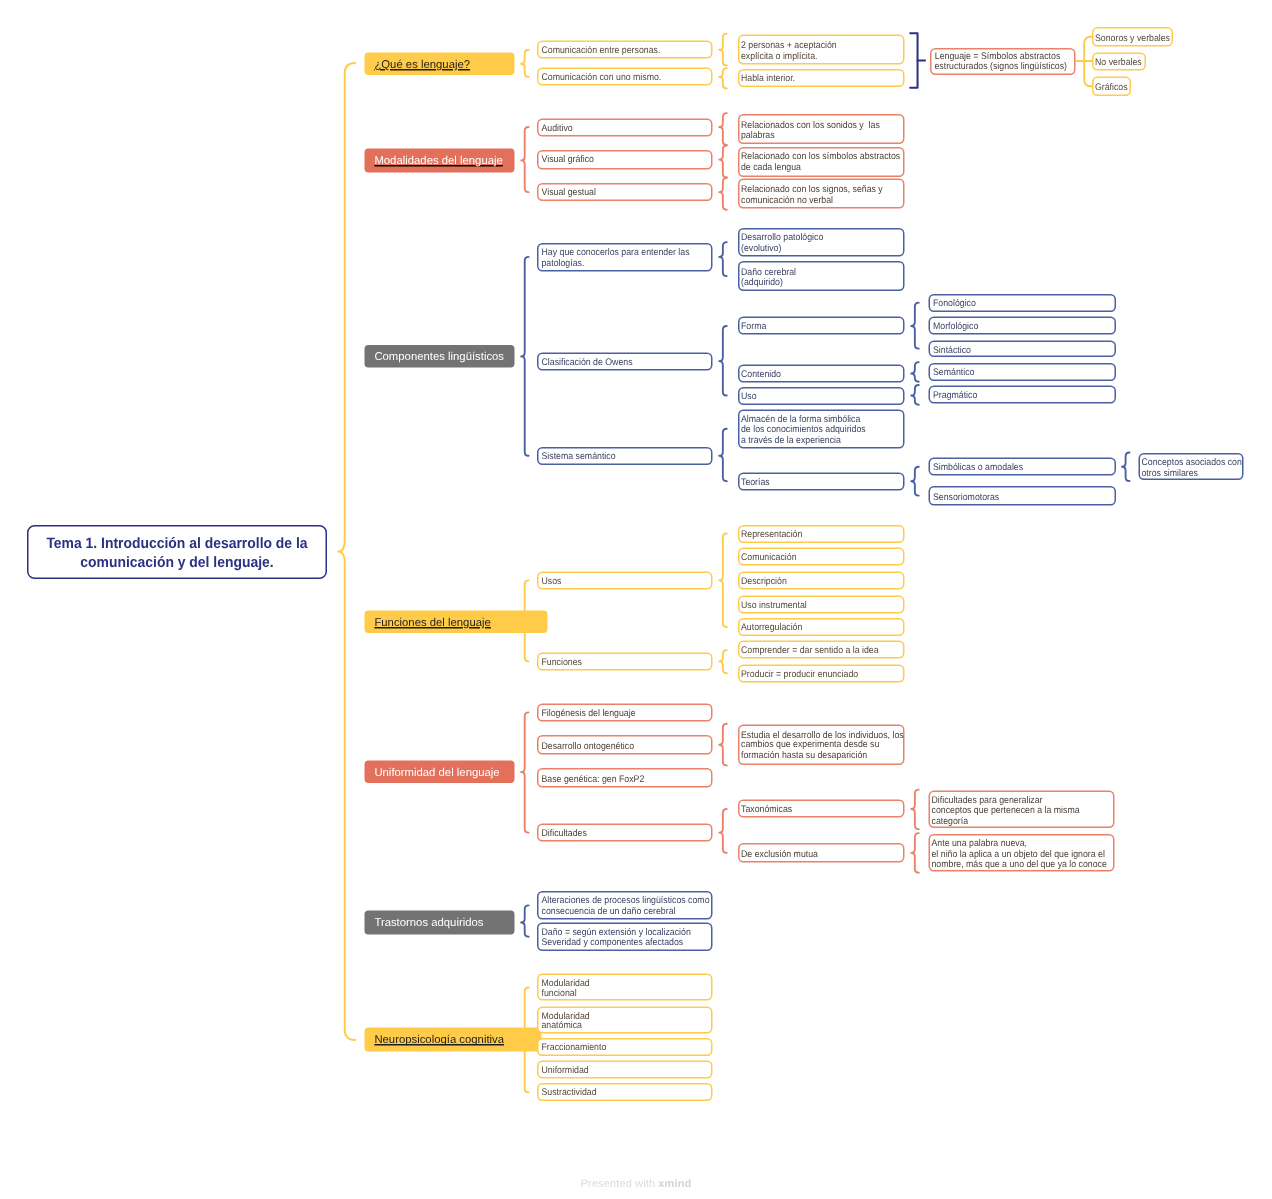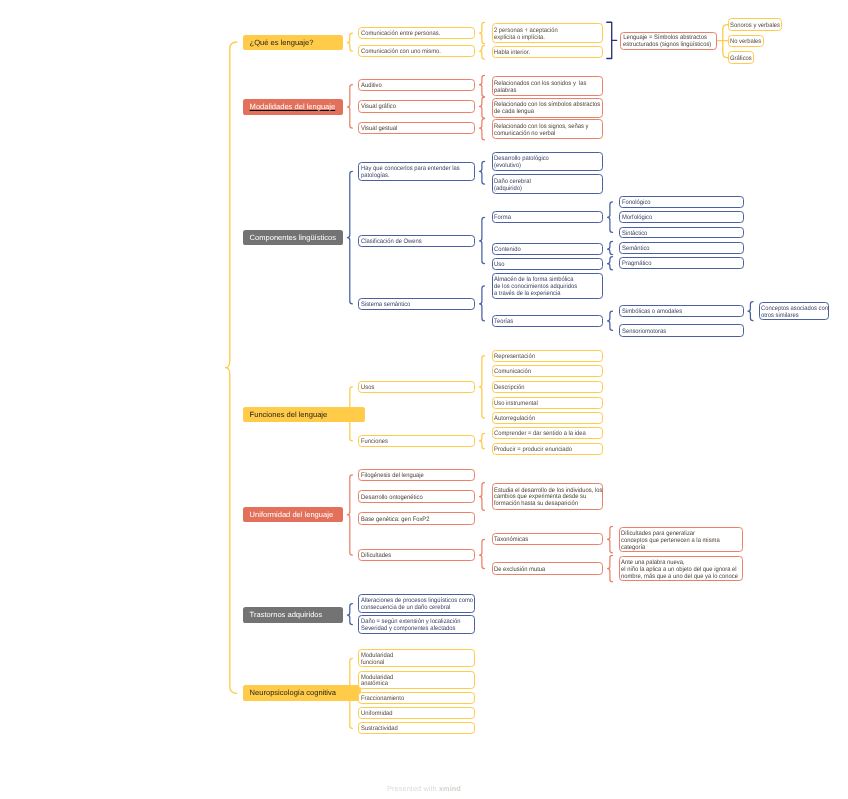--- a/index.html
+++ b/index.html
@@ -11,21 +11,21 @@
   .node .txt{display:block;width:100%;}
 
   
   .n-root{border:1.75px solid #2b3180;border-radius:5px;background:#fff;justify-content:center;padding-top:4.2px;}
   .n-root .txt{font-weight:bold;font-size:10px;color:#2b3180;line-height:12.4px;text-align:center;transform:scaleX(0.928);}
 
   
   .n-main{border-radius:2.6px;justify-content:flex-start;padding-left:6.6px;}
   .n-main .txt{font-size:7.55px;text-align:left;line-height:9.5px;}
   .n-main.c-yellow{background:#ffcb48;}
-  .n-main.c-yellow .txt{color:#1f1f1d;}
+  .n-main.c-yellow .txt{color:#1f1f1d;text-decoration:underline;}
   .n-main.c-red{background:#e2705a;}
   .n-main.c-red .txt{color:#ffffff;}
   .n-main.c-blue{background:#737373;}
   .n-main.c-blue .txt{color:#ffffff;}
 
   
   .n-box{background:#fff;border-radius:3.6px;border:1.7px solid #999;padding:3.0px 1.5px 0;}
   .n-box .txt{font-size:6.4px;line-height:6.85px;color:#4a453f;transform:scaleX(0.914);transform-origin:0 50%;}
   .n-box.c-yellow{border-color:#ffcb48;}
   .n-box.c-yellow .txt{color:#54483a;}
@@ -70,20 +70,22 @@
       <path d="M612.5 555.4 Q609.9 555.4 609.9 558 L609.9 566 Q609.9 568.6 607.5 568.6 Q609.9 568.6 609.9 571.2 L609.9 579.2 Q609.9 581.8000000000001 612.5 581.8000000000001" fill="none" stroke="#ea8168" stroke-width="1.25" stroke-linecap="round" stroke-linejoin="round"></path>
       <path d="M352.4 603.6 Q349.79999999999995 603.6 349.79999999999995 606.2 L349.79999999999995 612.4 Q349.79999999999995 615 347.4 615 Q349.79999999999995 615 349.79999999999995 617.6 L349.79999999999995 621.9 Q349.79999999999995 624.5 352.4 624.5" fill="none" stroke="#4a60a0" stroke-width="1.25" stroke-linecap="round" stroke-linejoin="round"></path>
       <path d="M352.4 658.3000000000001 Q349.79999999999995 658.3000000000001 349.79999999999995 660.9000000000001 L349.79999999999995 690.4 Q349.79999999999995 693 347.4 693 Q349.79999999999995 693 349.79999999999995 695.6 L349.79999999999995 725.65 Q349.79999999999995 728.25 352.4 728.25" fill="none" stroke="#ffcb48" stroke-width="1.25" stroke-linecap="round" stroke-linejoin="round"></path>
       <path d="M606.8 22.2 L611.7 22.2 L611.7 58.5 L606.8 58.5" fill="none" stroke="#2b3180" stroke-width="1.35" stroke-linecap="round" stroke-linejoin="round"></path>
       <path d="M611.7 40.35 L616.7 40.35" fill="none" stroke="#2b3180" stroke-width="1.35" stroke-linecap="round" stroke-linejoin="round"></path>
       <path d="M717.4 40.7 L727.9 40.7" fill="none" stroke="#ffcb48" stroke-width="1.3" stroke-linecap="round" stroke-linejoin="round"></path>
       <path d="M727.4 24.549999999999997 Q722.8 24.549999999999997 722.8 29.15 L722.8 52.949999999999996 Q722.8 57.55 727.4 57.55" fill="none" stroke="#ffcb48" stroke-width="1.3" stroke-linecap="round" stroke-linejoin="round"></path>
       <path d="M727.4 24.549999999999997 L727.9 24.549999999999997" fill="none" stroke="#ffcb48" stroke-width="1.3" stroke-linecap="round" stroke-linejoin="round"></path>
       <path d="M727.4 57.55 L727.9 57.55" fill="none" stroke="#ffcb48" stroke-width="1.3" stroke-linecap="round" stroke-linejoin="round"></path>
     </svg>
+<div class="node n-root " style="left: 18.3px; top: 349.9px; width: 200px; height: 35.7px;"><span class="txt">Tema 1. Introducción al desarrollo de la
+comunicación y del lenguaje.</span></div>
     <div class="node n-main c-yellow" style="left: 243px; top: 34.8px; width: 99.9px; height: 15.4px;"><span class="txt">¿Qué es lenguaje?</span></div>
     <div class="node n-box c-yellow" style="left: 358px; top: 27px; width: 117px; height: 12.4px;"><span class="txt">Comunicación entre personas.</span></div>
     <div class="node n-box c-yellow" style="left: 491.6px; top: 23px; width: 111.4px; height: 20px;"><span class="txt">2 personas + aceptación
 explícita o implícita.</span></div>
     <div class="node n-box c-yellow" style="left: 358px; top: 45px; width: 117px; height: 12.4px;"><span class="txt">Comunicación con uno mismo.</span></div>
     <div class="node n-box c-yellow" style="left: 491.6px; top: 46px; width: 111.4px; height: 12.4px;"><span class="txt">Habla interior.</span></div>
     <div class="node n-main c-red" style="left: 243px; top: 99px; width: 99.9px; height: 15.8px; text-decoration: underline;"><span class="txt">Modalidades del lenguaje</span></div>
     <div class="node n-box c-red" style="left: 358px; top: 78.5px; width: 117px; height: 12.4px;"><span class="txt">Auditivo</span></div>
     <div class="node n-box c-red" style="left: 491.6px; top: 76px; width: 111.4px; height: 20px;"><span class="txt">Relacionados con los sonidos y  las
 palabras</span></div>

